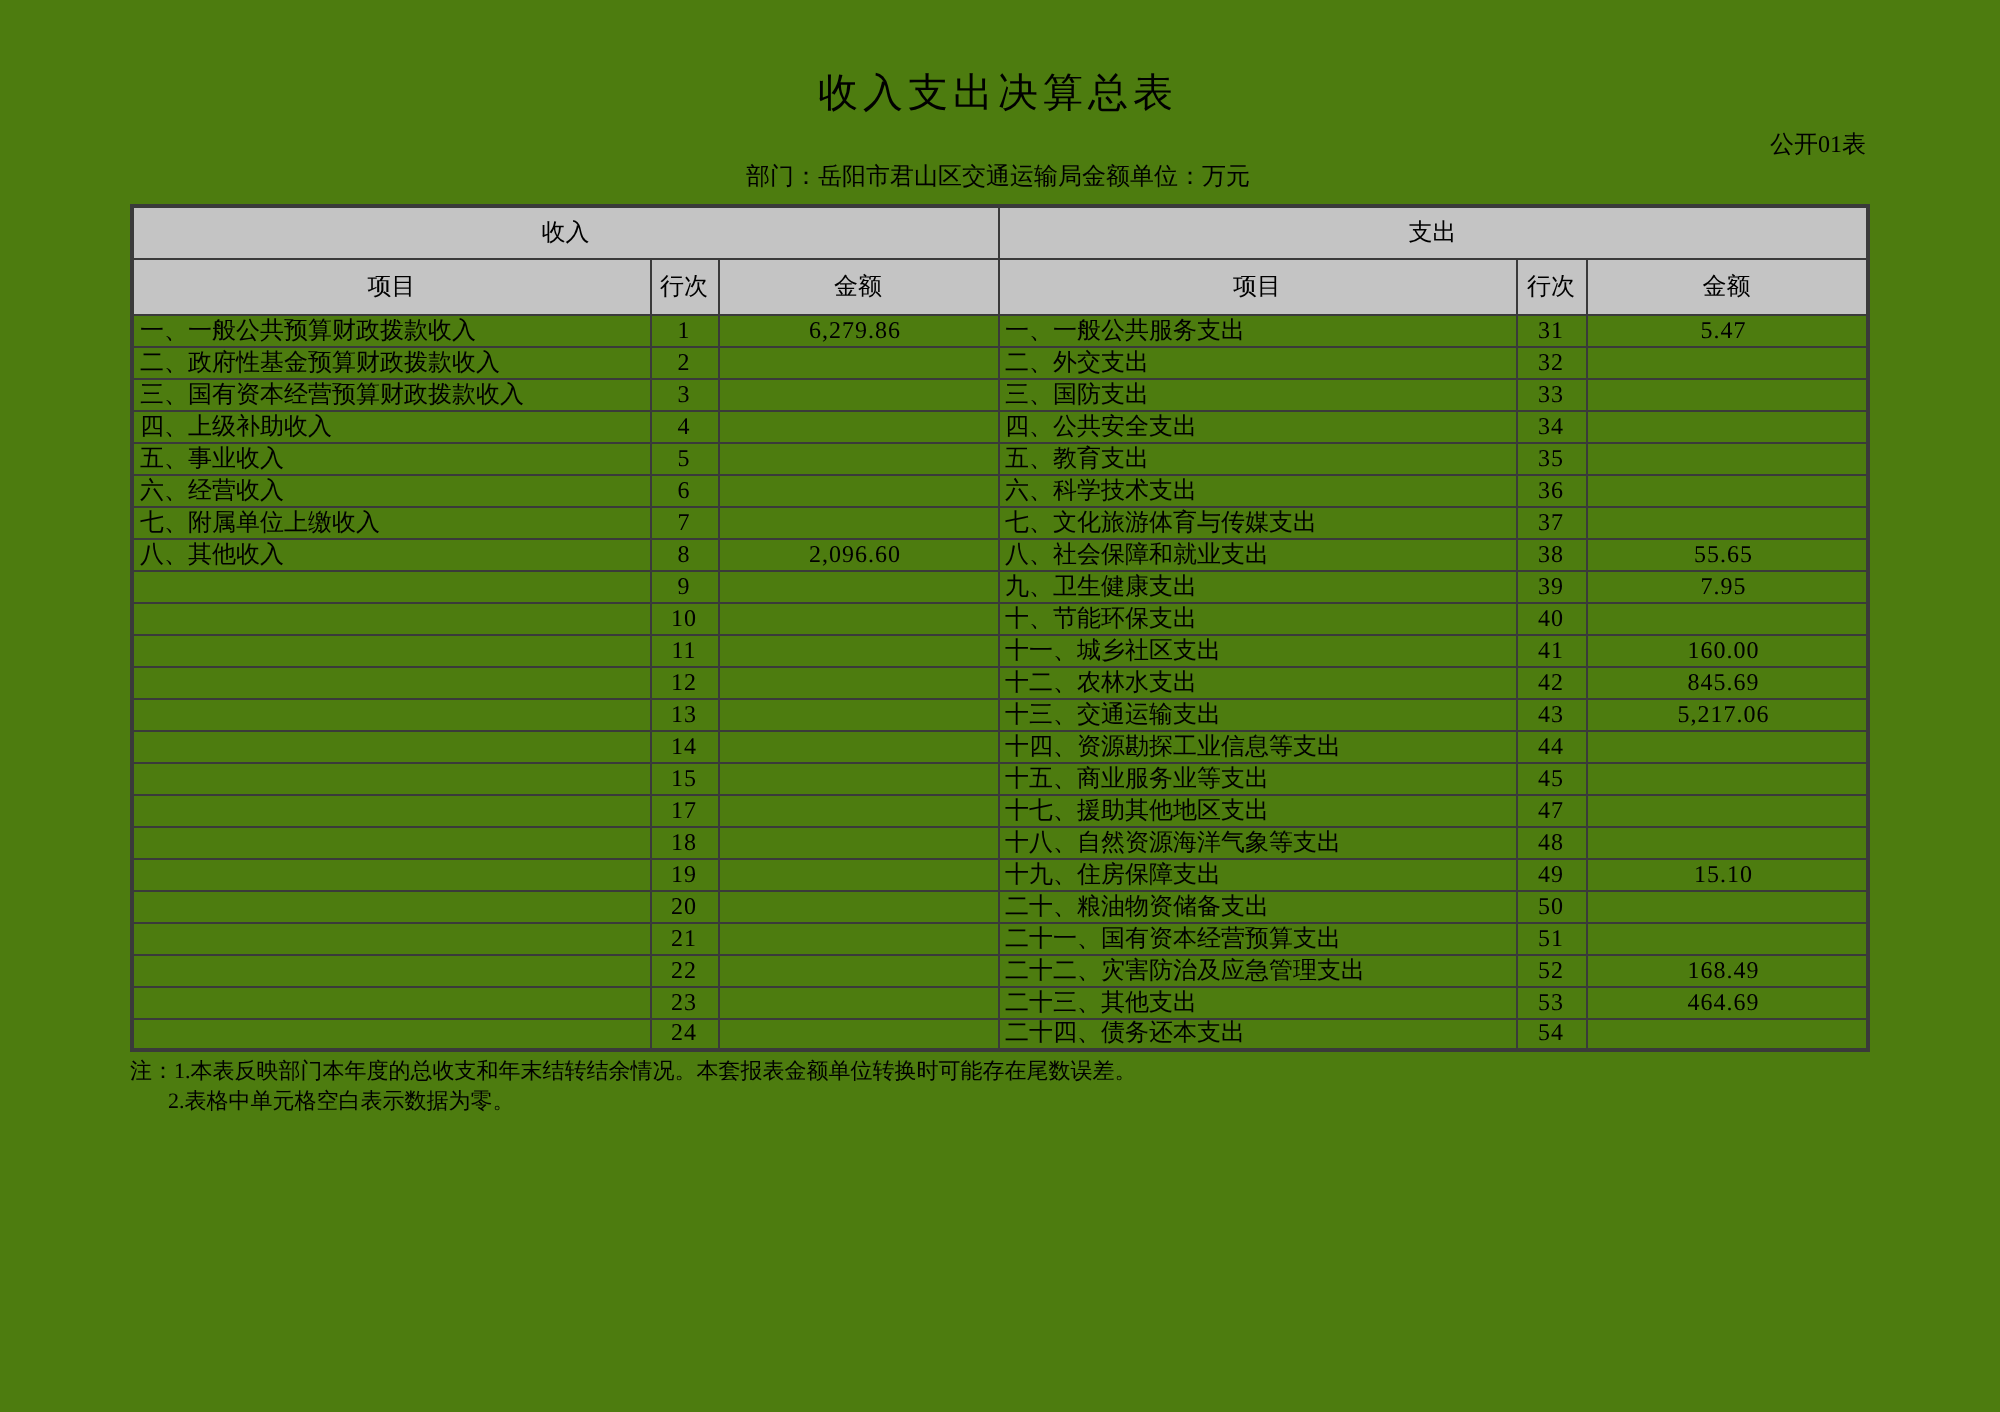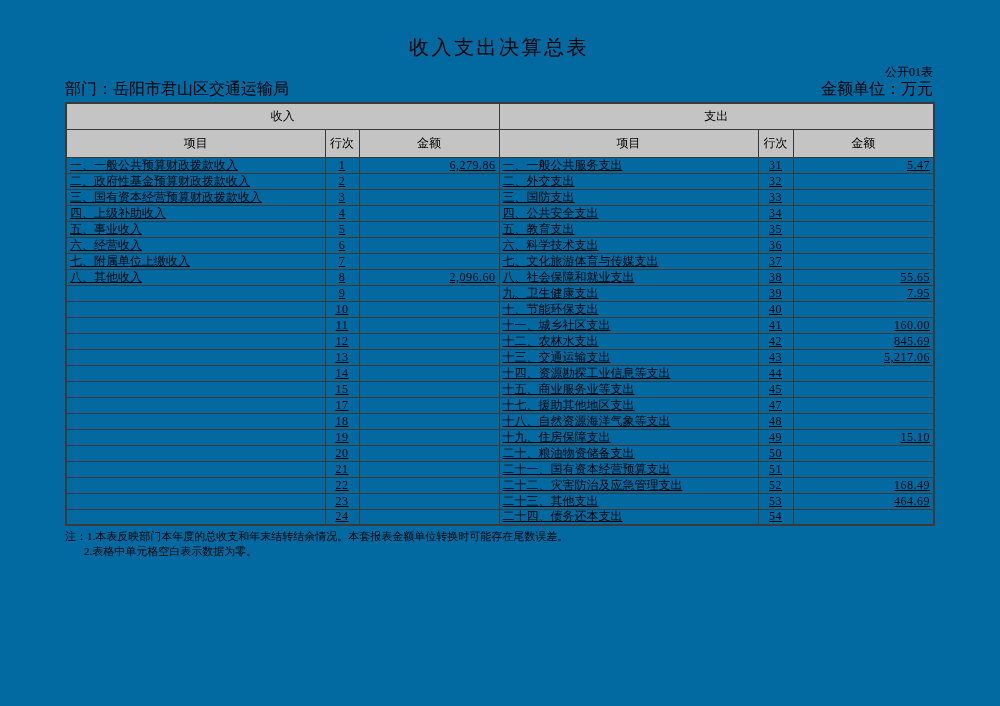--- a/index.html
+++ b/index.html
@@ -10,43 +10,43 @@
   * { margin: 0; padding: 0; box-sizing: border-box; }
   html, body {
     background: #ffffff;
     font-family: "Liberation Serif", "DejaVu Serif", serif;
     color: var(--text);
   }
   .page {
     position: relative;
     width: 1000px;
     height: 706px;
-    background: #0369a1;
+    background: #4d7c0f;
     overflow: hidden;
   }
   .content {
     padding: 36px 67px 0 65px;
   }
   .doc-title {
     text-align: center;
     font-size: 20px;
     font-weight: normal;
     letter-spacing: 2.5px;
     line-height: 22px;
   }
   .form-code-line {
     text-align: right;
     font-size: 12px;
     margin-top: 7px;
     line-height: 14px;
   }
   .meta-row {
     display: flex;
-    justify-content: space-between;
-    font-size: 16px;
+    justify-content: center;
+    font-size: 12px;
     margin-top: 2px;
     line-height: 15px;
     font-family: Liberation Serif, serif;
   }
   table.summary {
     margin-top: 6px;
     width: 868px;
     border-collapse: collapse;
     table-layout: fixed;
     font-size: 12px;
@@ -58,24 +58,24 @@
     line-height: 1.05;
   }
   table.summary { border: 2px solid var(--border); }
   tr.h1 td, tr.h2 td, tr.h3 td {
     background: var(--header-bg);
     text-align: center;
   }
   tr.h1 { height: 26px; padding-left: 32px; }
   tr.h2 { height: 28px; margin-top: 28px; }
   tr.h3 { height: 27px; }
-  tbody tr { height: 16px; text-decoration: underline; }
+  tbody tr { height: 16px; }
   td.item { text-align: left; padding-left: 3px; }
   td.line { text-align: center; letter-spacing: 0.5px; }
-  td.amount { text-align: right; padding-right: 3px; letter-spacing: 0.5px; }
+  td.amount { text-align: center; padding-right: 3px; letter-spacing: 0.5px; }
   .notes {
     font-size: 11px;
     margin-top: 3px;
     line-height: 15px;
   }
   .notes .note-line1 { display: flex; }
   .notes .note-line2 { padding-left: 19px; }
 </style>
 </head>
 <body>

